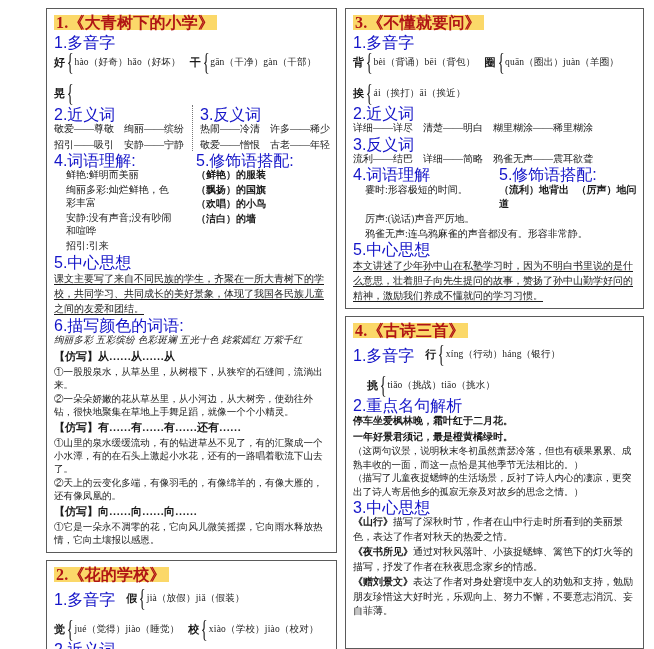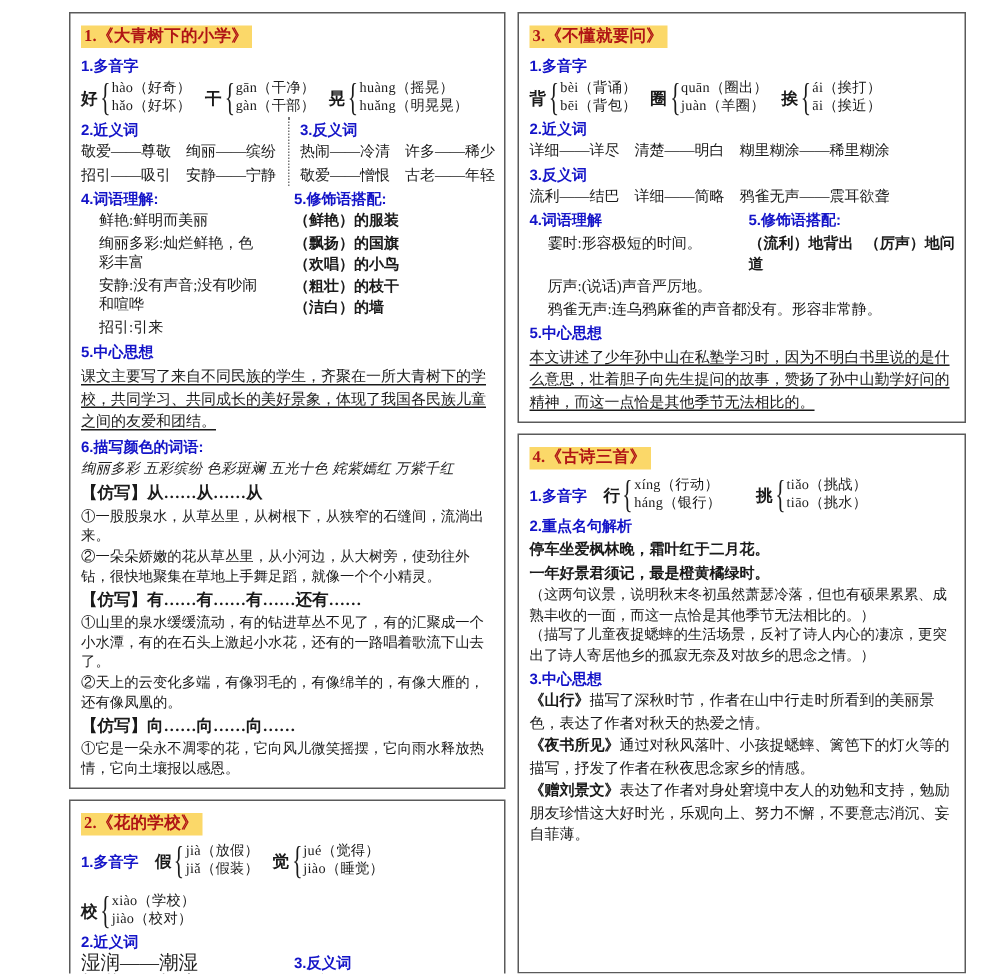--- a/index.html
+++ b/index.html
@@ -26,30 +26,30 @@
     box-sizing:border-box;
     padding:5px 6px 5px 7px;
   }
   .card.grow{flex:1 1 auto;}
 
   .title{
     display:inline-block;
     background:#fbd869;
     color:#b01515;
     font-weight:bold;
-    font-size:11px;
+    font-size:16px;
     line-height:13px;
     padding:1px 3px 1px 2px;
     margin-bottom:3px;
     letter-spacing:.2px;
   }
   .sec{
     color:#1414c8;
-    font-weight:bold;
-    font-size:10px;
+    font-weight:normal;
+    font-size:16px;
     line-height:13px;
     margin:3px 0 1px;
     font-family:"Liberation Sans","DejaVu Sans",sans-serif;
   }
   .sec.inline{display:inline-block;vertical-align:middle;margin-right:2px;}
 
   .txt{font-size:10px;line-height:13px;color:#1b1b1b;}
   .txt.sm{font-size:13px;line-height:12.5px;}
   .b{font-weight:bold;}
 
@@ -57,21 +57,21 @@
   .poly-row{display:flex;align-items:center;gap:9px;flex-wrap:wrap;margin:2px 0 1px;}
   .poly{display:flex;align-items:center;gap:1px;}
   .poly-char{font-size:11px;font-weight:bold;}
   .brace{
     font-size:26px;line-height:22px;
     font-family:"Liberation Serif",serif;
     transform:scaleX(.55);
     display:inline-block;
     margin:0 -3px 0 -2px;
   }
-  .poly-items{display:flex;flex-direction:column;gap:0;font-size:9.5px;line-height:12px;white-space:nowrap;}
+  .poly-items{display:flex;flex-direction:row;gap:0;font-size:9.5px;line-height:12px;white-space:nowrap;}
   .poly-items span{letter-spacing:.2px;}
 
   
   .pairs{display:flex;flex-wrap:wrap;gap:2px 10px;font-size:10px;line-height:13.5px;}
   .pairs .pair{white-space:nowrap;}
 
   .two{display:flex;gap:8px;}
   .two > div{flex:1 1 0;min-width:0;}
   .divider-v{border-left:1px dotted #777;padding-left:7px;}
 
@@ -117,24 +117,20 @@
           <span class="poly-char">干</span>
           <span class="brace">{</span>
           <span class="poly-items">
             <span>gān（干净）</span>
             <span>gàn（干部）</span>
           </span>
         </div>
         <div class="poly">
           <span class="poly-char">晃</span>
           <span class="brace">{</span>
-          <span class="poly-items">
-            <span>huàng（摇晃）</span>
-            <span>huǎng（明晃晃）</span>
-          </span>
         </div>
       </div>
 
       <div class="two">
         <div>
           <div class="sec">2.近义词</div>
           <div class="pairs">
             <span class="pair">敬爱——尊敬</span>
             <span class="pair">绚丽——缤纷</span>
             <span class="pair">招引——吸引</span>
@@ -161,21 +157,20 @@
             <div>安静:没有声音;没有吵闹和喧哗</div>
             <div>招引:引来</div>
           </div>
         </div>
         <div>
           <div class="sec">5.修饰语搭配:</div>
           <div class="mods b">
             <div>（鲜艳）的服装</div>
             <div>（飘扬）的国旗</div>
             <div>（欢唱）的小鸟</div>
-            <div>（粗壮）的枝干</div>
             <div>（洁白）的墙</div>
           </div>
         </div>
       </div>
 
       <div class="sec">5.中心思想</div>
       <div class="center-idea">课文主要写了来自不同民族的学生，齐聚在一所大青树下的学校，共同学习、共同成长的美好景象，体现了我国各民族儿童之间的友爱和团结。</div>
 
       <div class="sec">6.描写颜色的词语:</div>
       <div class="colorwords">绚丽多彩 五彩缤纷 色彩斑斓 五光十色 姹紫嫣红 万紫千红</div>
@@ -302,21 +297,21 @@
             <span>（厉声）地问道</span>
           </div>
         </div>
       </div>
       <div class="defs">
         <div>厉声:(说话)声音严厉地。</div>
         <div>鸦雀无声:连乌鸦麻雀的声音都没有。形容非常静。</div>
       </div>
 
       <div class="sec">5.中心思想</div>
-      <div class="center-idea">本文讲述了少年孙中山在私塾学习时，因为不明白书里说的是什么意思，壮着胆子向先生提问的故事，赞扬了孙中山勤学好问的精神，而这一点恰是其他季节无法相比的。</div>
+      <div class="center-idea">本文讲述了少年孙中山在私塾学习时，因为不明白书里说的是什么意思，壮着胆子向先生提问的故事，赞扬了孙中山勤学好问的精神，激励我们养成不懂就问的学习习惯。</div>
     </div>
 
     <div class="card grow">
       <div class="title">4.《古诗三首》</div>
 
       <div class="poly-row">
         <span class="sec inline">1.多音字</span>
         <div class="poly">
           <span class="poly-char">行</span>
           <span class="brace">{</span>

